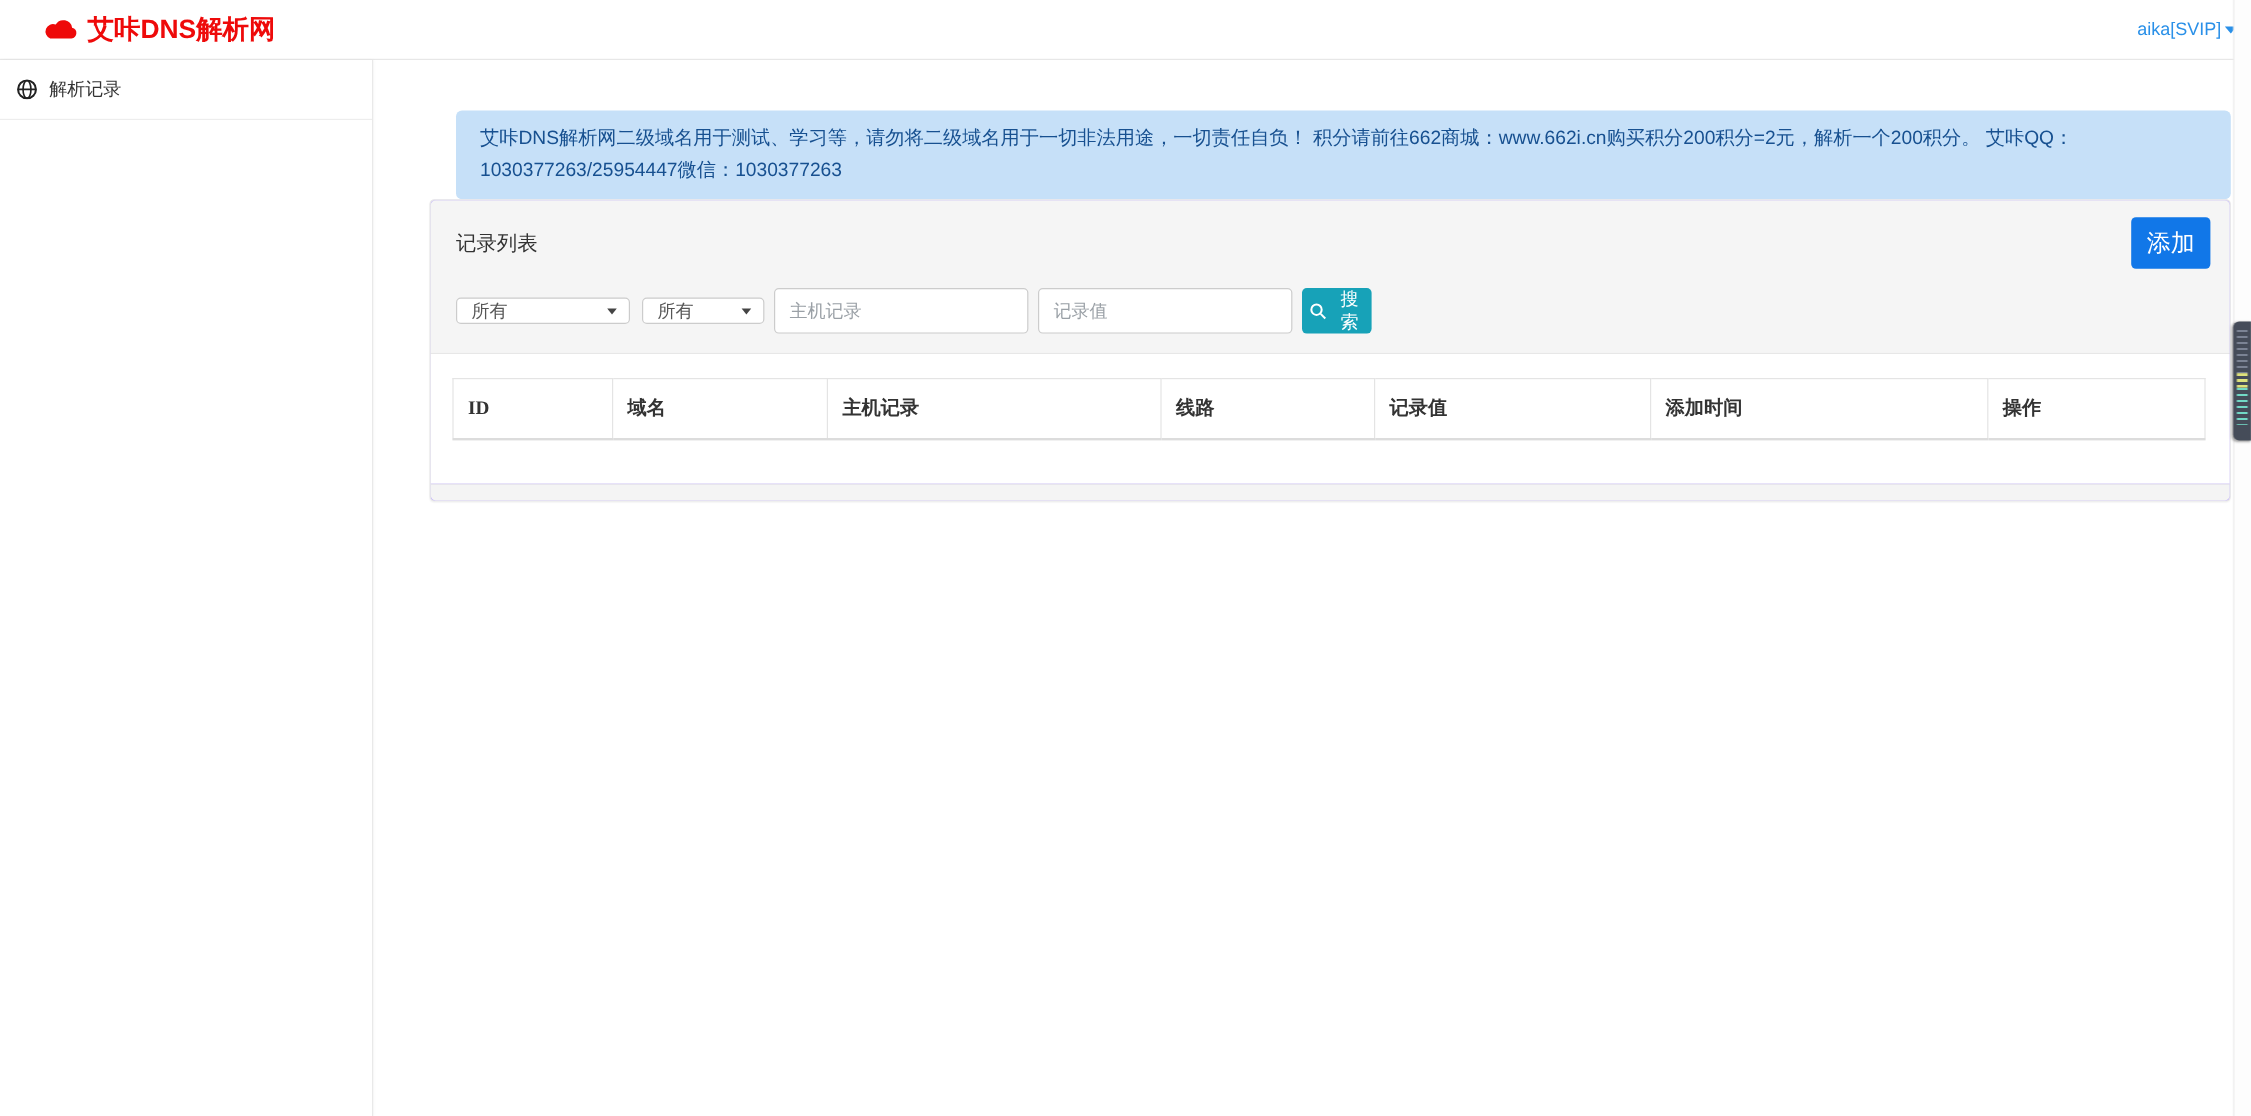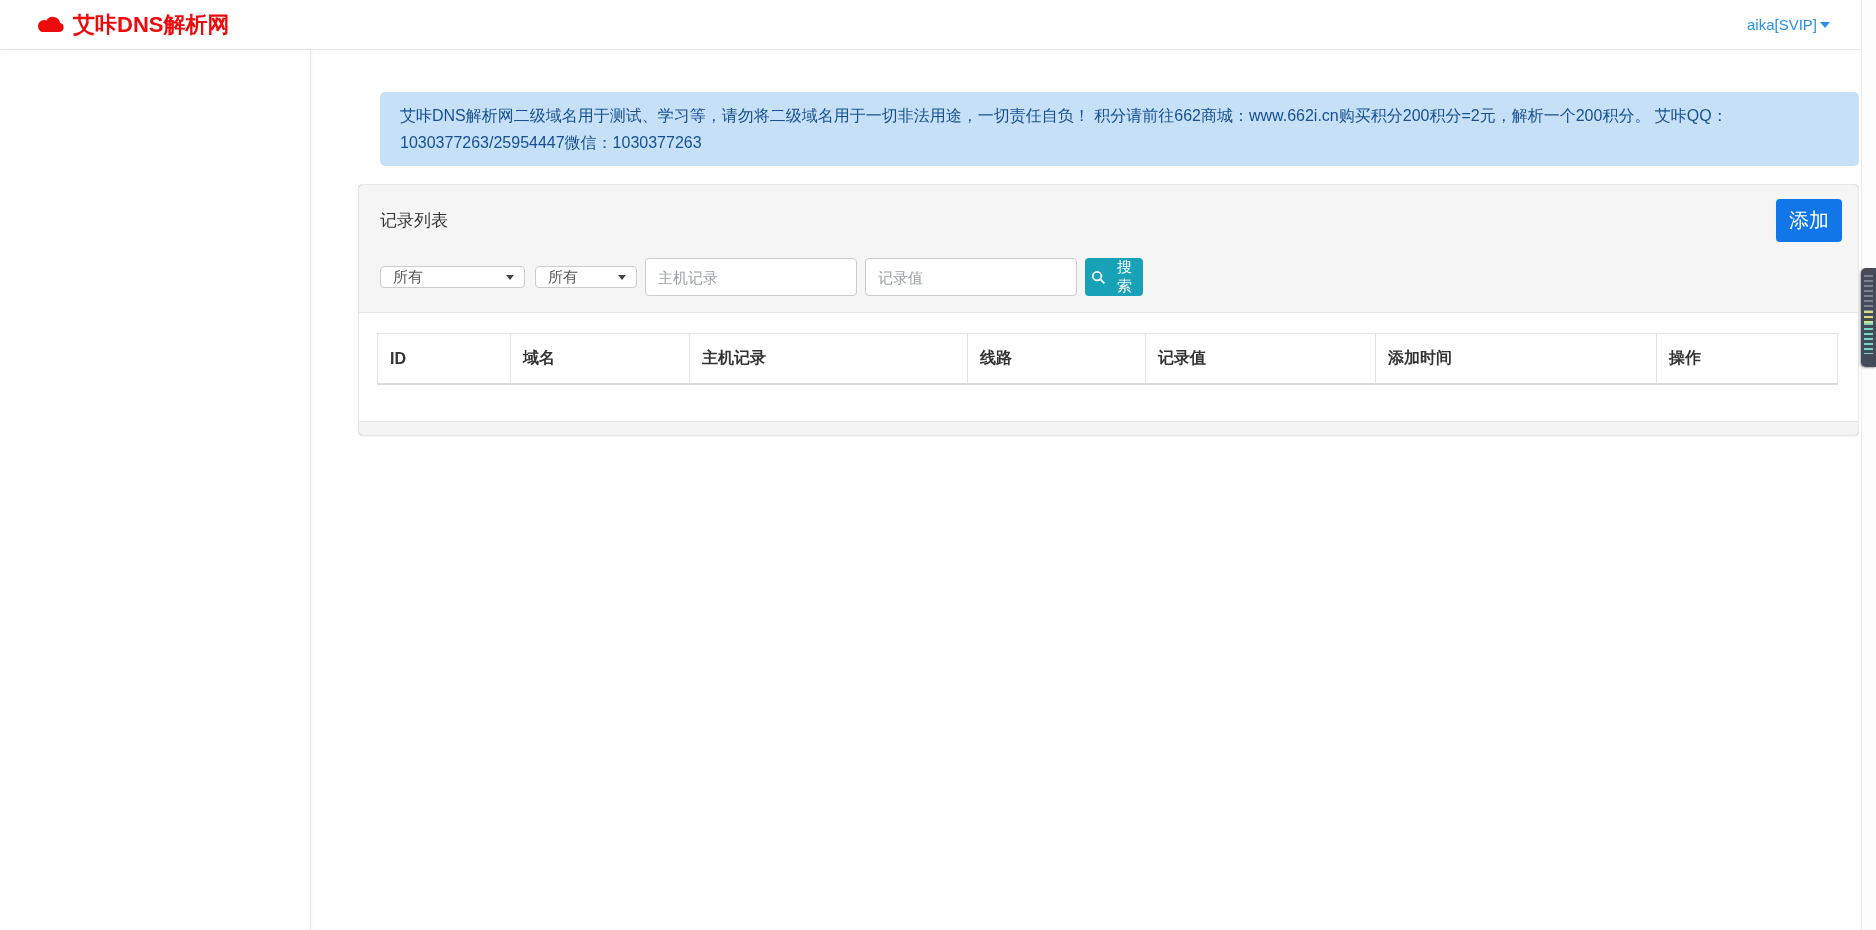--- a/index.html
+++ b/index.html
@@ -8,21 +8,21 @@
     width: 1876px; height: 930px; overflow: hidden;
     background: #fff;
     font-family: "Liberation Sans", "DejaVu Sans", sans-serif;
     color: #333;
   }
 
   
   .navbar {
     height: 50px; background: #fff; border-bottom: 1px solid #e7e7e7;
     display: flex; justify-content: space-between; align-items: center;
-    padding: 0 46px 0 36px;
+    padding: 0 12px 0 36px;
   }
   .brand { display: flex; align-items: center; gap: 7px; cursor: pointer; }
   .brand-title { font-size: 22px; font-weight: bold; color: var(--brand-red, #ee0a0a); }
   .cloud-icon svg { display: block; }
   .user-menu { display: flex; align-items: center; gap: 3px; cursor: pointer; }
   .user-name { font-size: 15px; color: var(--user-blue, #2a90e8); }
   .caret-down {
     width: 0; height: 0;
     border-left: 5px solid transparent; border-right: 5px solid transparent;
     border-top: 6px solid var(--user-blue, #2a90e8);
@@ -50,21 +50,20 @@
     margin-left: 22px;
     background: var(--notice-bg, #c6e0f8);
     color: var(--notice-text, #175090);
     border-radius: 5px;
     padding: 10px 20px;
     font-size: 16px; line-height: 27px; margin-top: 24px;
   }
 
   
   .panel {
-    margin-top: 18px;
     background: #c4b5fd;
     border: 1px solid #e7e7e7; border-radius: 4px;
     box-shadow: 0 1px 1px rgba(0,0,0,0.04);
   }
   .panel-heading {
     background: #f5f5f5; border-bottom: 1px solid #e7e7e7;
     border-radius: 4px 4px 0 0;
     padding: 14px 16px 16px 21px;
   }
   .heading-row { display: flex; justify-content: space-between; align-items: center; }
@@ -102,21 +101,21 @@
     border: none; border-radius: 4px; font-size: 15px;
     display: flex; align-items: center; justify-content: center; gap: 6px;
     cursor: pointer; font-family: inherit;
   }
 
   .panel-body { padding: 20px 18px 36px 18px; background: #fff; }
   table.records { border-collapse: collapse; table-layout: fixed; width: 1460px; }
   table.records th {
     border: 1px solid #e4e4e4; border-bottom: 2px solid #dcdcdc;
     padding: 14px 12px; text-align: left;
-    font-size: 16px; font-weight: bold; color: #333; background: #fff;
+    font-size: 16px; font-weight: bold; color: #333; background: #fff; font-family: Liberation Serif, serif;
   }
   .c0{width:133px}.c1{width:179px}.c2{width:278px}.c3{width:178px}
   .c4{width:230px}.c5{width:281px}.c6{width:181px}
 
   .panel-footer {
     height: 14px; background: #f4f4f4;
     border-top: 1px solid #e7e7e7; border-radius: 0 0 4px 4px;
   }
 
   
@@ -148,20 +147,30 @@
     <span class="brand-title">艾咔DNS解析网</span>
   </div>
   <div class="user-menu">
     <span class="user-name">aika[SVIP]</span>
     <span class="caret-down"></span>
   </div>
 </header>
 
 <div class="layout">
   <nav class="sidebar">
+    <div class="side-item">
+      <span class="ic">
+        <svg width="17" height="17" viewBox="0 0 16 16">
+          <circle cx="8" cy="8" r="7" fill="none" stroke="#222" stroke-width="1.6"></circle>
+          <ellipse cx="8" cy="8" rx="3.1" ry="7" fill="none" stroke="#222" stroke-width="1.3"></ellipse>
+          <line x1="1" y1="8" x2="15" y2="8" stroke="#222" stroke-width="1.3"></line>
+        </svg>
+      </span>
+      <span>解析记录</span>
+    </div>
   </nav>
 
   <main class="main">
 
     <div class="notice">
       <span>艾咔DNS解析网二级域名用于测试、学习等，请勿将二级域名用于一切非法用途，一切责任自负！ 积分请前往662商城：www.662i.cn购买积分200积分=2元，解析一个200积分。 艾咔QQ：1030377263/25954447微信：1030377263</span>
     </div>
 
     <section class="panel">
       <div class="panel-heading">

